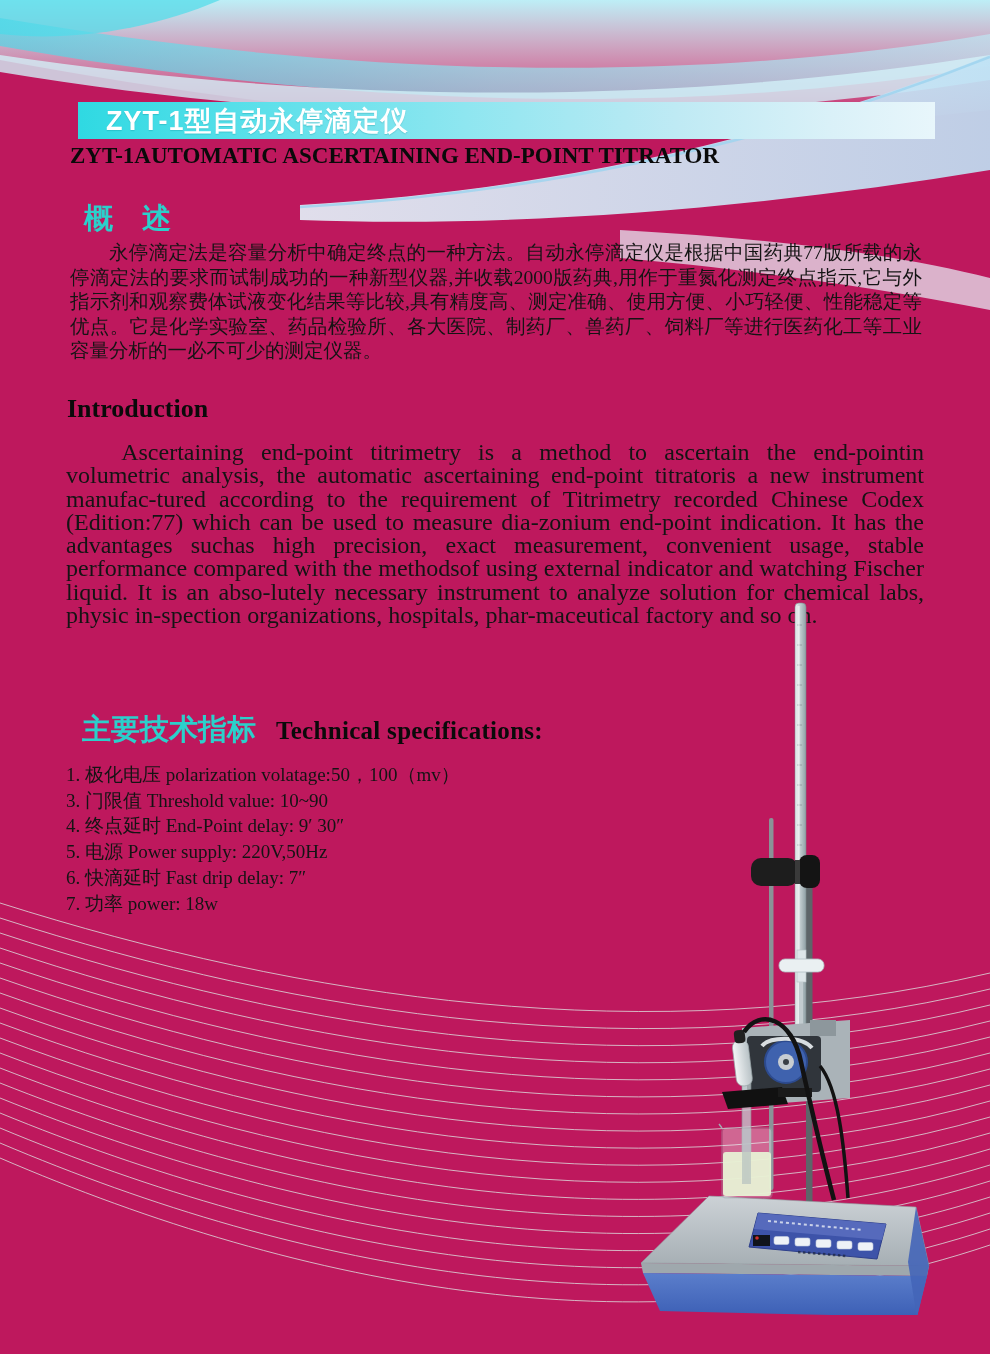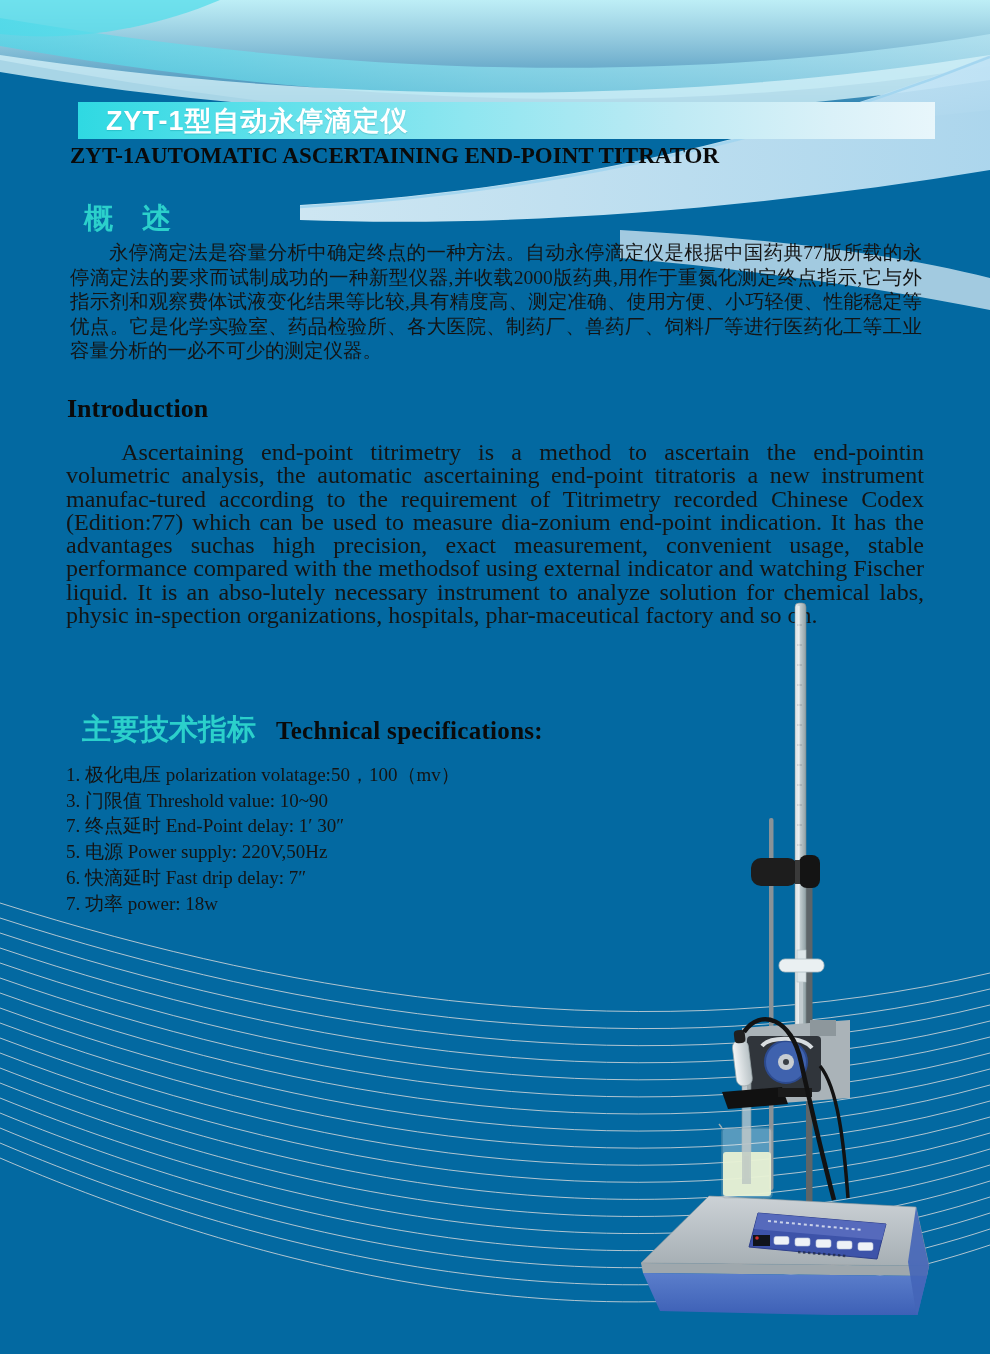--- a/index.html
+++ b/index.html
@@ -1,18 +1,18 @@
 <!DOCTYPE html>
 <html><head>
 <meta charset="utf-8">
 <style>
   html,body{margin:0;padding:0;background:#ffffff;}
   .page{
     position:relative;width:990px;height:1354px;margin:0 auto;
-    background:#0369a1;overflow:hidden;
+    background:#be185d;overflow:hidden;
     font-family:"Liberation Serif","DejaVu Serif",serif;color:#111;
   }
   .abs{position:absolute;}
   
   .top-deco{left:0;top:0;width:990px;height:340px;pointer-events:none;}
   
   .title-bar{
     left:78px;top:102px;width:857px;height:37px;
     background:linear-gradient(90deg,#2fd9e2 0%,#55dfe9 18%,#8ee6f0 45%,#bfeaf4 70%,#daf1f8 88%,#e8f6fb 100%);
     display:flex;align-items:center;
@@ -98,21 +98,21 @@
   <div class="abs h-intro">Introduction</div>
   <div class="abs para-en">Ascertaining end-point titrimetry is a method to ascertain the end-pointin volumetric analysis, the automatic ascertaining end-point titratoris a new instrument manufac-tured according to the requirement of Titrimetry recorded Chinese Codex (Edition:77) which can be used to measure dia-zonium end-point indication. It has the advantages suchas high precision, exact measurement, convenient usage, stable performance compared with the methodsof using external indicator and watching Fischer liquid. It is an abso-lutely necessary instrument to analyze solution for chemical labs, physic in-spection organizations, hospitals, phar-maceutical factory and so on.</div>
 
   <div class="abs tech-heading">
     <span class="cyan-heading">主要技术指标</span>
     <span class="en">Technical specifications:</span>
   </div>
   <div class="abs specs-list">
     <div class="spec-item">1. 极化电压 polarization volatage:50，100（mv）</div>
     <div class="spec-item">3. 门限值 Threshold value: 10~90</div>
-    <div class="spec-item">7. 终点延时 End-Point delay: 1′ 30″</div>
+    <div class="spec-item">4. 终点延时 End-Point delay: 9′ 30″</div>
     <div class="spec-item">5. 电源 Power supply:  220V,50Hz</div>
     <div class="spec-item">6. 快滴延时 Fast drip delay: 7″</div>
     <div class="spec-item">7. 功率 power:  18w</div>
   </div>
 
   <svg id="mesh-svg" class="abs mesh" viewBox="0 880 990 474" xmlns="http://www.w3.org/2000/svg">
       <path d="M 0 903 C 300 998 650 1053 990 973" fill="none" stroke="#dcdcdc" stroke-width="1" stroke-opacity="0.8"></path>
       <path d="M 0 918 C 300 1015 650 1071 990 989" fill="none" stroke="#dcdcdc" stroke-width="1" stroke-opacity="0.8"></path>
       <path d="M 0 933 C 300 1032 650 1089 990 1005" fill="none" stroke="#dcdcdc" stroke-width="1" stroke-opacity="0.8"></path>
       <path d="M 0 948 C 300 1049 650 1107 990 1021" fill="none" stroke="#dcdcdc" stroke-width="1" stroke-opacity="0.8"></path>

